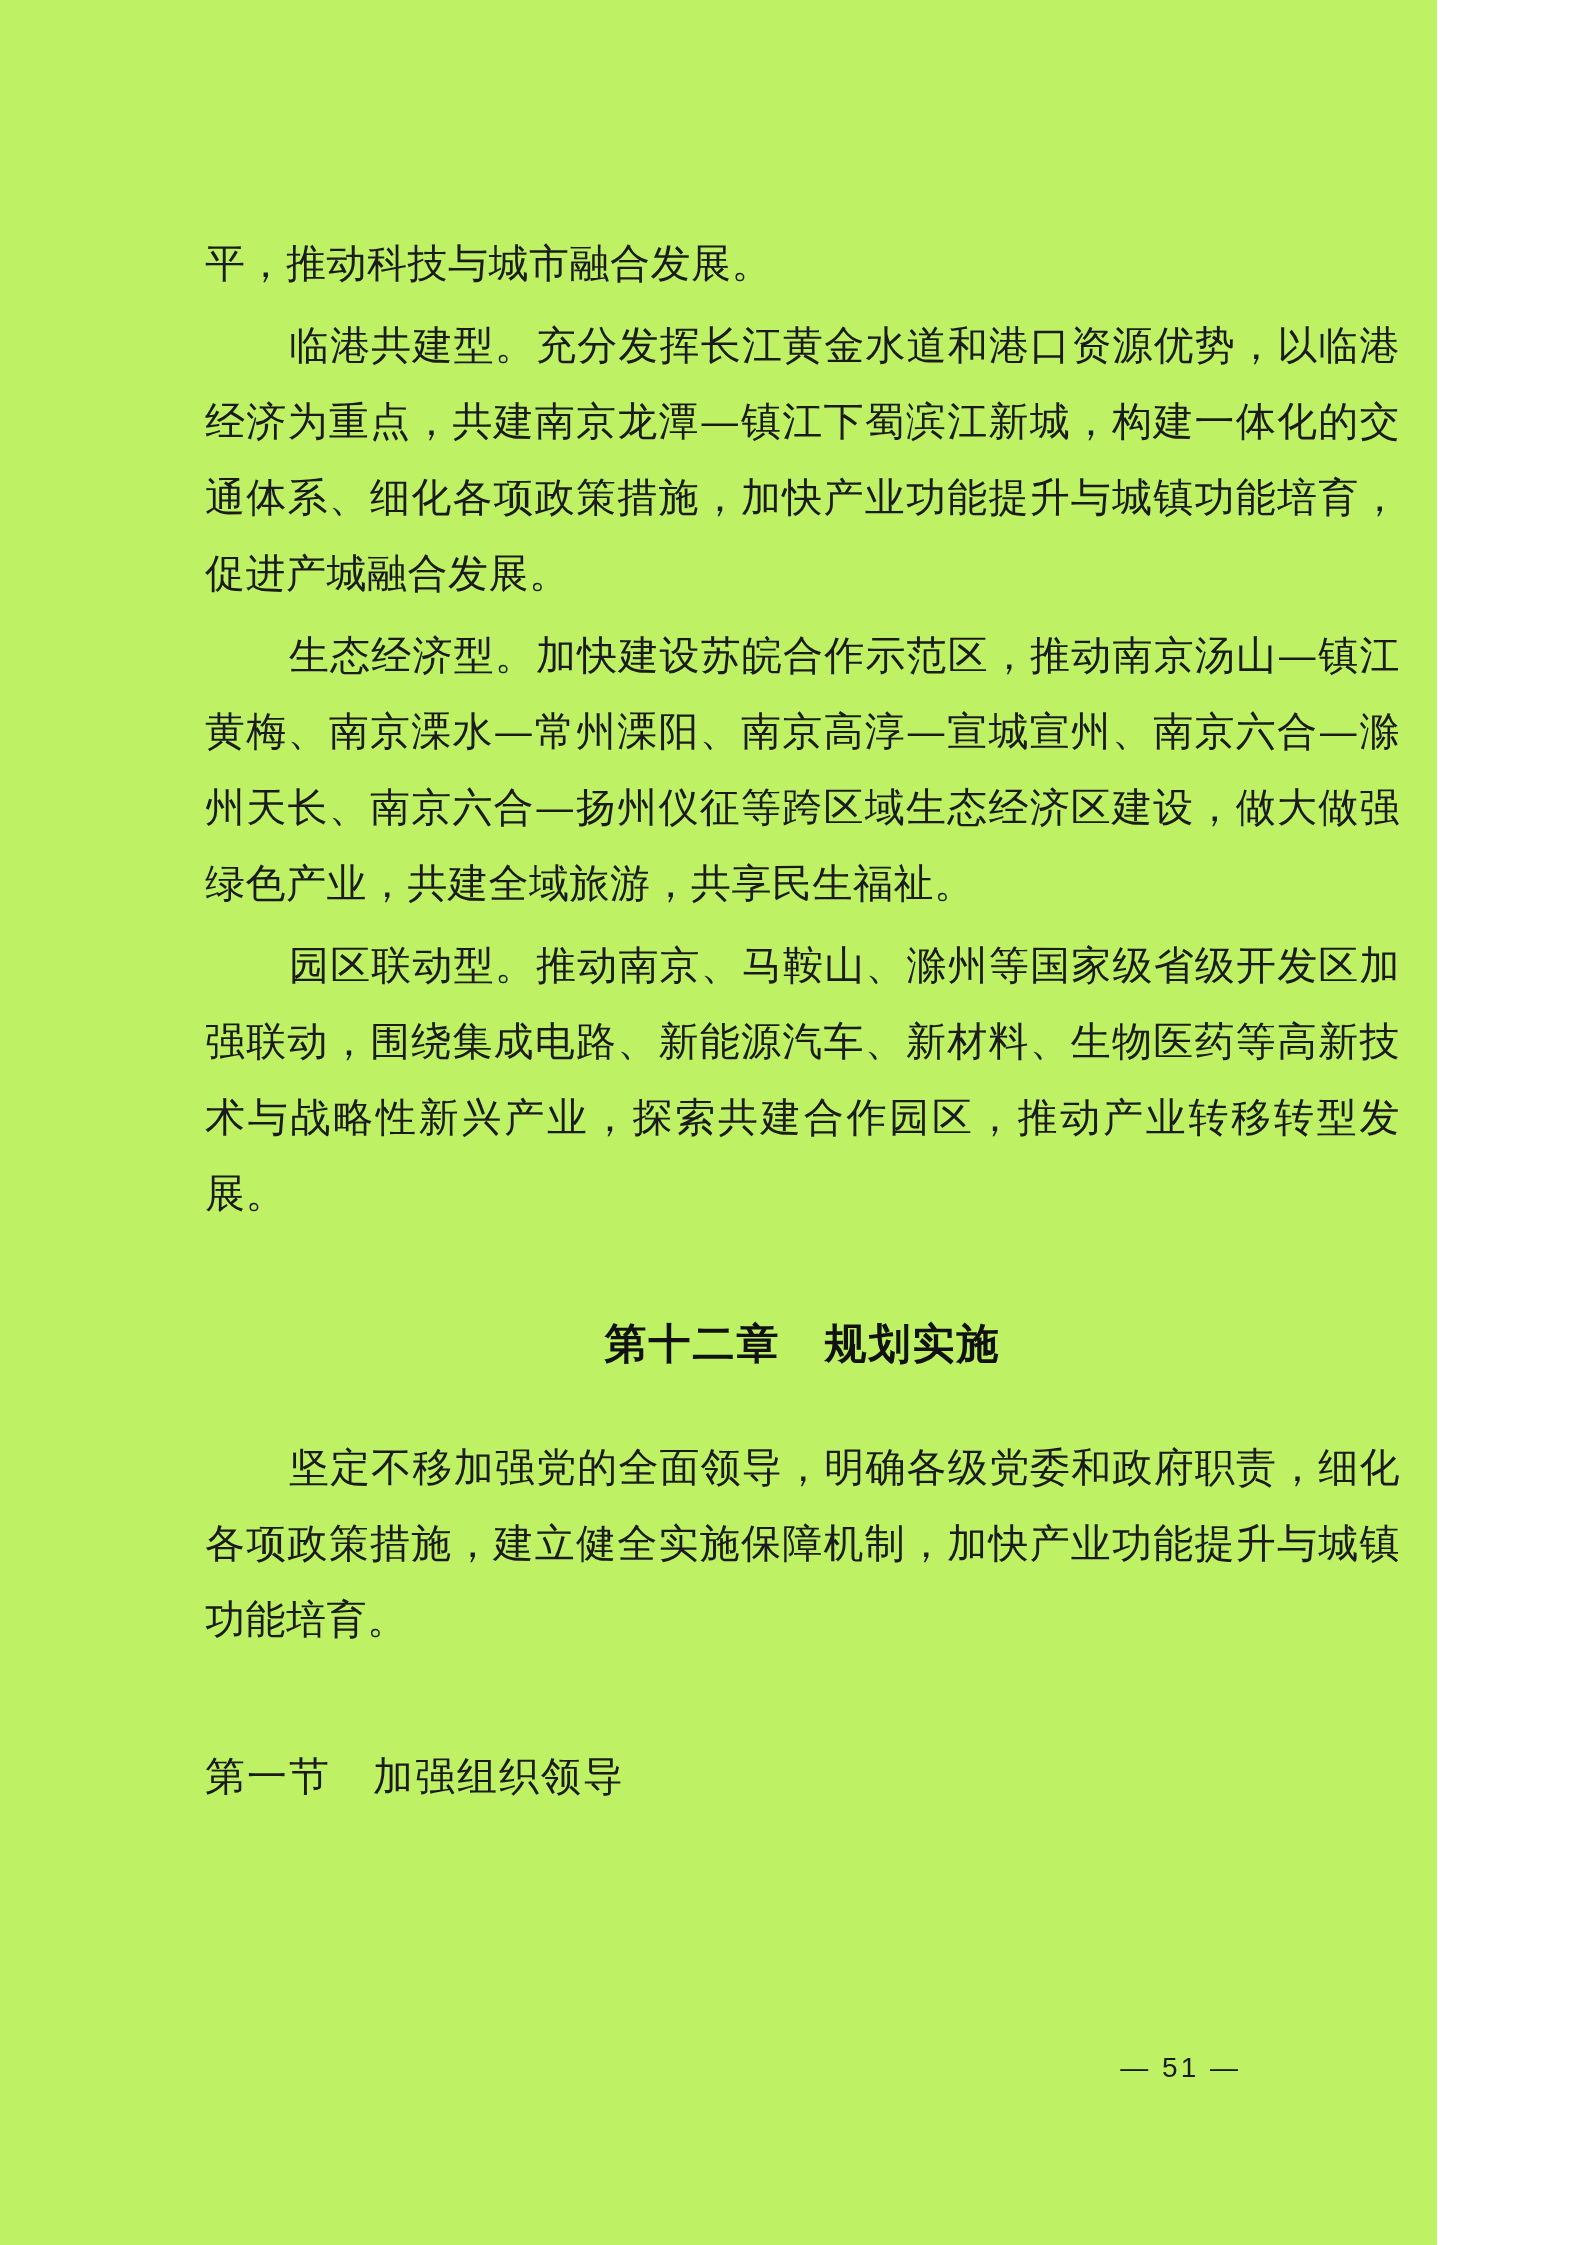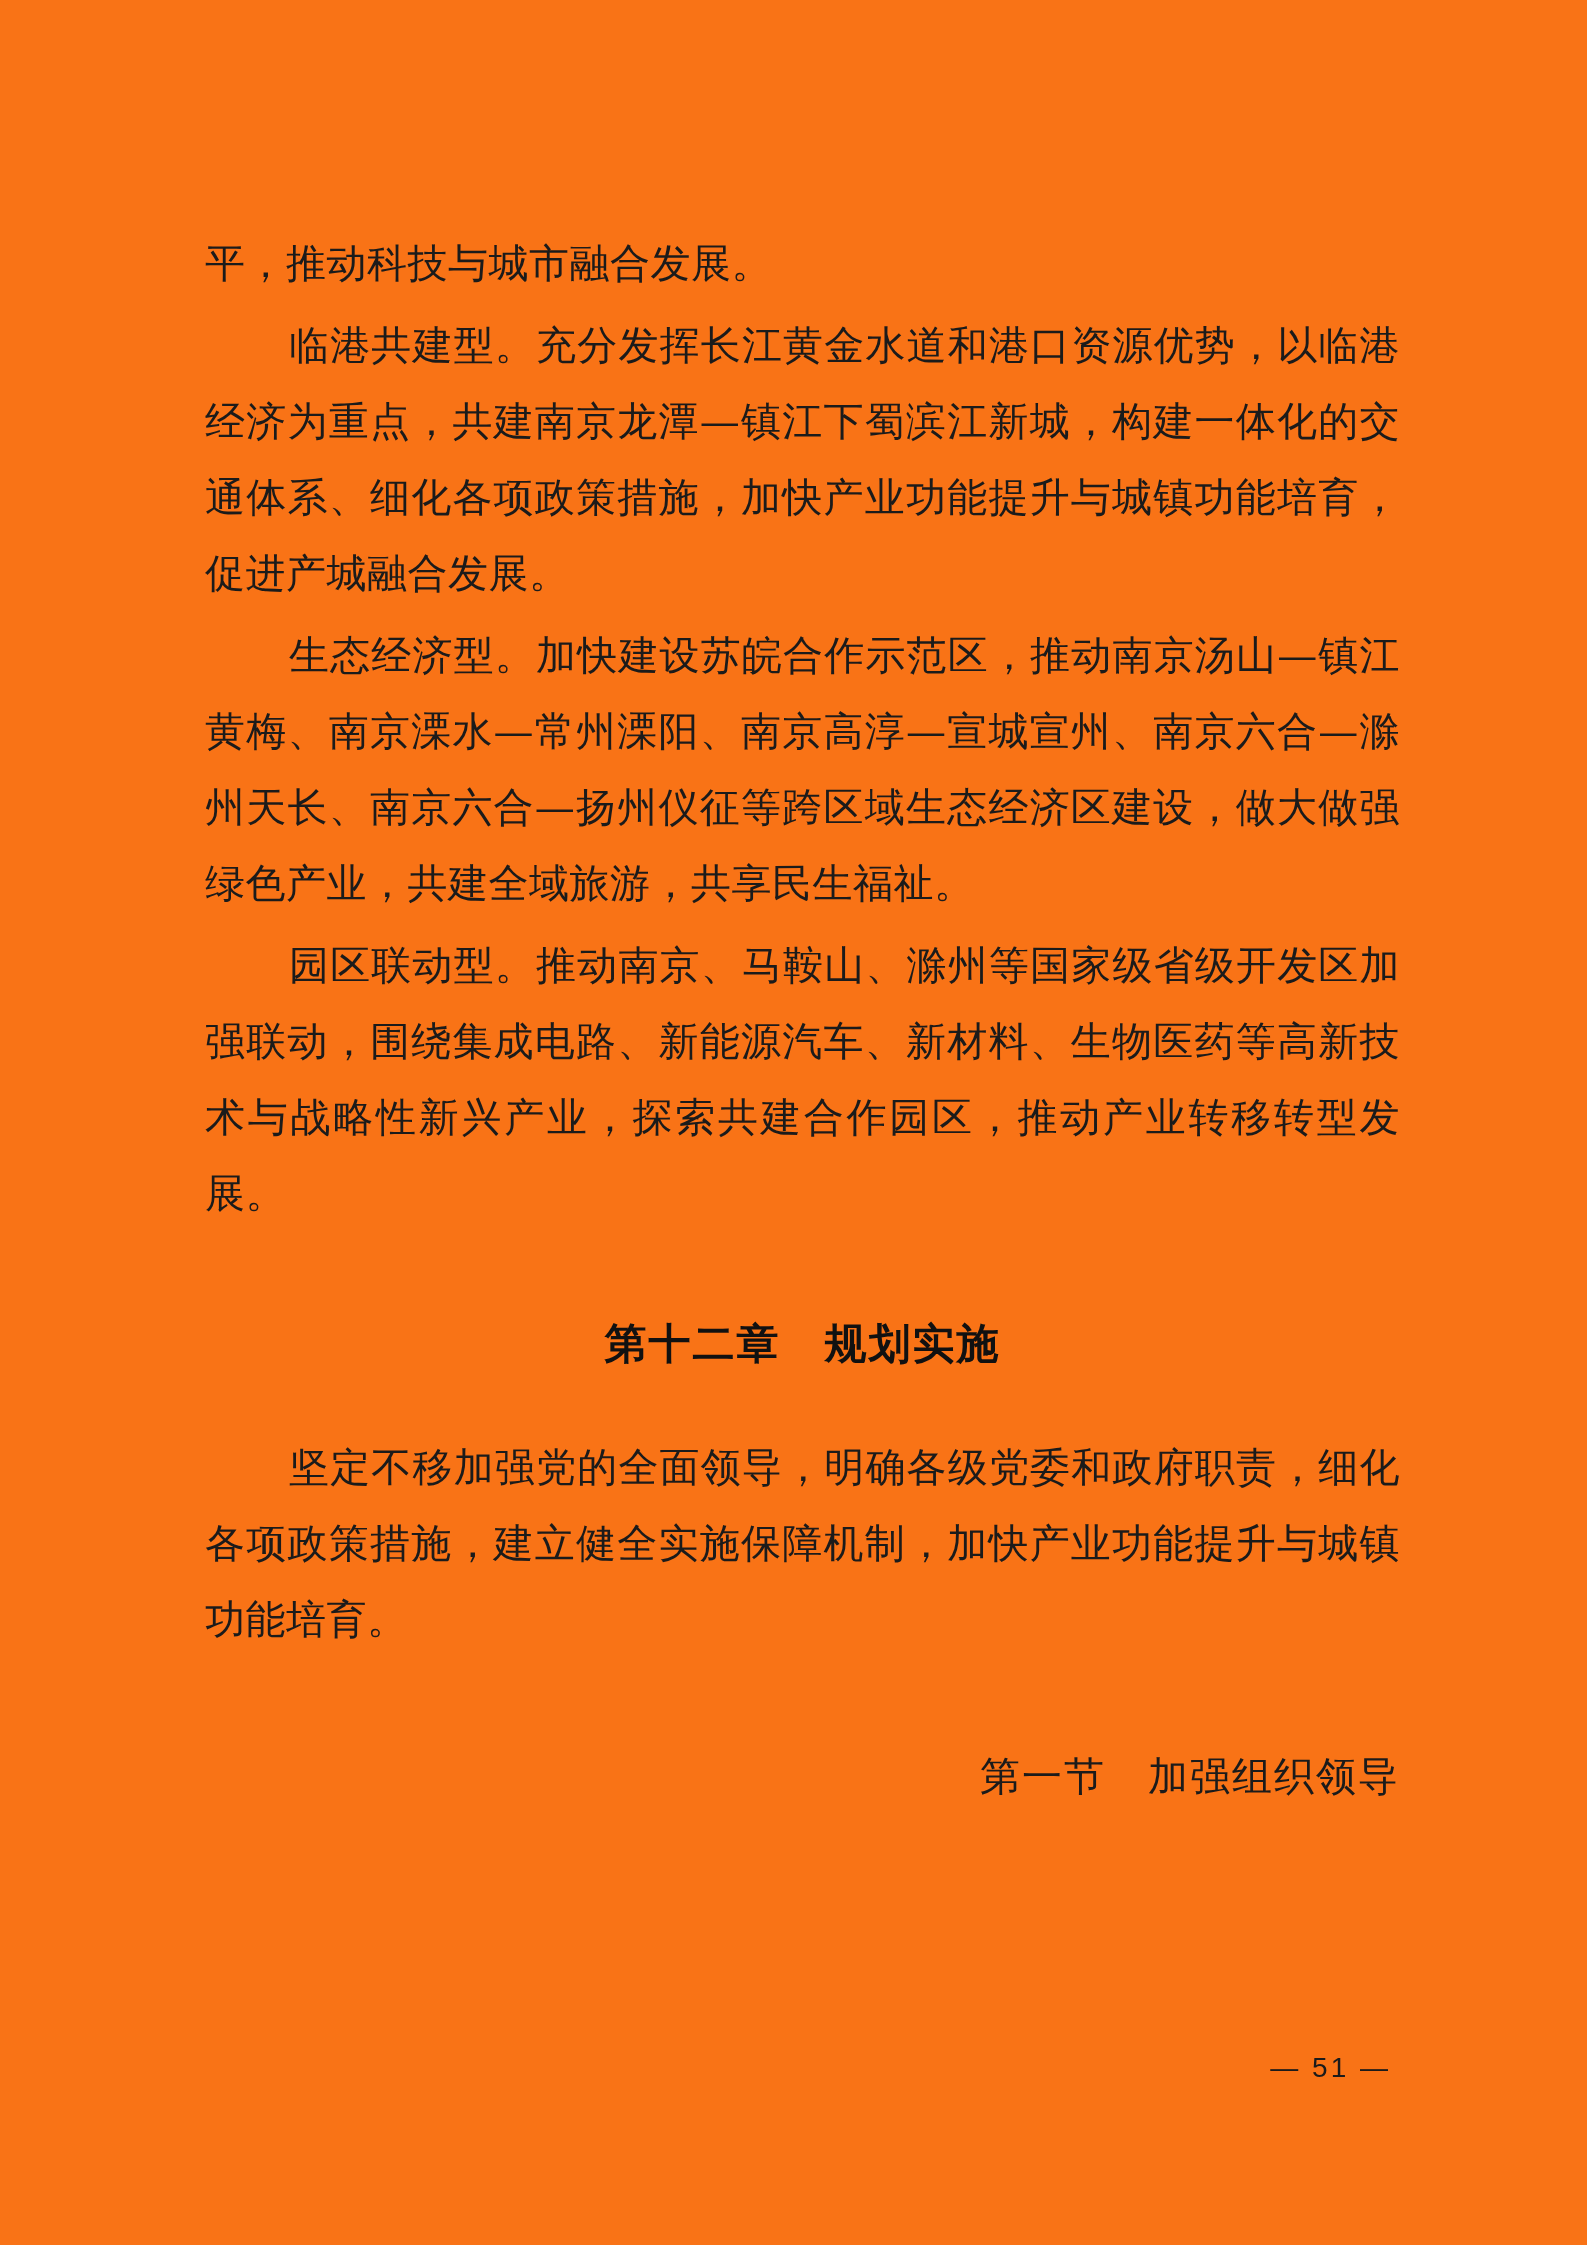--- a/index.html
+++ b/index.html
@@ -12,23 +12,23 @@
     height: 2245px;
     position: relative;
     font-family: "DejaVu Serif", "Liberation Serif", serif;
     color: #1a1a1a;
     overflow: hidden;
   }
   .page {
     position: absolute;
     left: 0;
     top: 0;
-    width: 1587px;
+    width: 1437px;
     height: 2245px;
-    background: #f97316;
+    background: #bef264;
   }
   .content {
     position: absolute;
     left: 205px;
     top: 225px;
     width: 1195px;
   }
   p.body-para {
     margin: 0 0 6px 0;
     font-size: 40px;
@@ -50,21 +50,21 @@
     font-weight: bold;
     text-align: center;
     letter-spacing: 2px;
     color: #111;
     font-family: Liberation Sans, sans-serif;
   }
   h3.section-title {
     margin: 84px 0 0 0;
     font-size: 40px;
     line-height: 70px;
-    text-align: right;
+    text-align: left;
     letter-spacing: 2px;
     color: #1b1b1b;
     font-weight: normal;
     font-family: "DejaVu Sans", "Liberation Sans", sans-serif;
   }
   .gap-after-chapter { height: 50px; }
   .gap-after-section { height: 44px; }
   .page-number {
     position: absolute;
     right: 196px;

